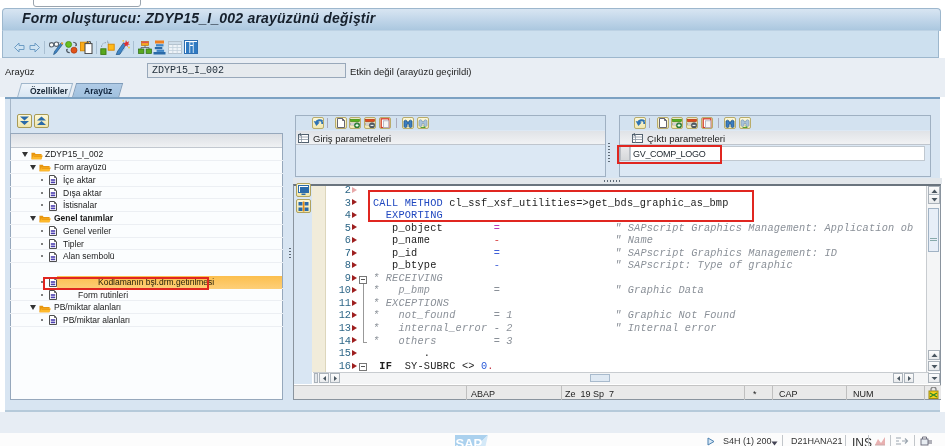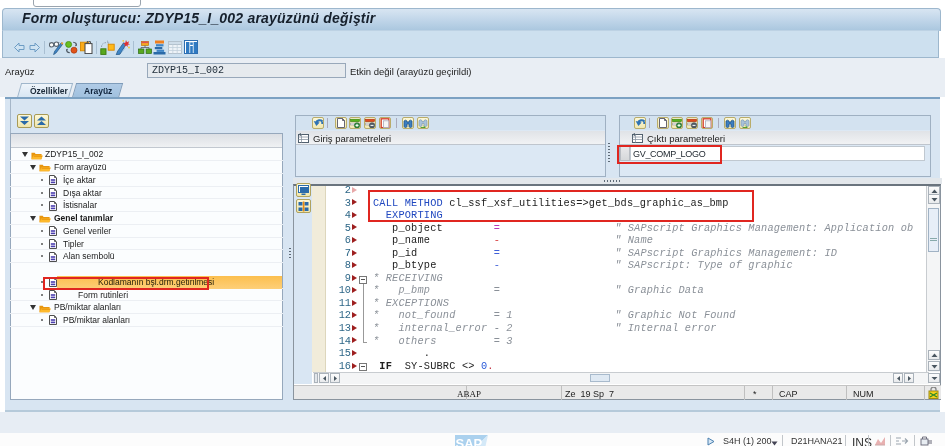--- a/index.html
+++ b/index.html
@@ -503,21 +503,21 @@
     </div>
  <div class="sbtn" style="left:0;top:11px;width:12px;">
       <svg width="9" height="7" viewBox="0 0 9 7">
         <path d="M1.5,2 L4.5,5.5 L7.5,2 Z" fill="#4a5660"></path>
       </svg>
     </div>
 </div>
 
 <div class="abs" style="left:294px;top:385px;width:647px;height:14px;background:#e9e9e9;border-top:1px solid #c4c4c4;box-sizing:border-box;font-size:9px;color:#222;">
   <div class="abs" style="left:172px;top:0;width:1px;height:14px;background:#bfbfbf;"></div>
-  <div class="abs" style="left:163px;top:2.5px;font-family:Liberation Serif, serif;">ABAP</div>
+  <div class="abs" style="left:177px;top:2.5px;">ABAP</div>
   <div class="abs" style="left:267px;top:0;width:1px;height:14px;background:#bfbfbf;"></div>
   <div class="abs" style="left:271px;top:2.5px;">Ze&nbsp; 19 Sp&nbsp; 7</div>
   <div class="abs" style="left:450px;top:0;width:1px;height:14px;background:#bfbfbf;"></div>
   <div class="abs" style="left:459px;top:2.5px;">*</div>
   <div class="abs" style="left:478px;top:0;width:1px;height:14px;background:#bfbfbf;"></div>
   <div class="abs" style="left:485px;top:2.5px;">CAP</div>
   <div class="abs" style="left:552px;top:0;width:1px;height:14px;background:#bfbfbf;"></div>
   <div class="abs" style="left:559px;top:2.5px;">NUM</div>
   <div class="abs" style="left:630px;top:0;width:1px;height:14px;background:#bfbfbf;"></div>
   <svg class="abs" style="left:634px;top:1px;" width="11" height="12" viewBox="0 0 11 12">

